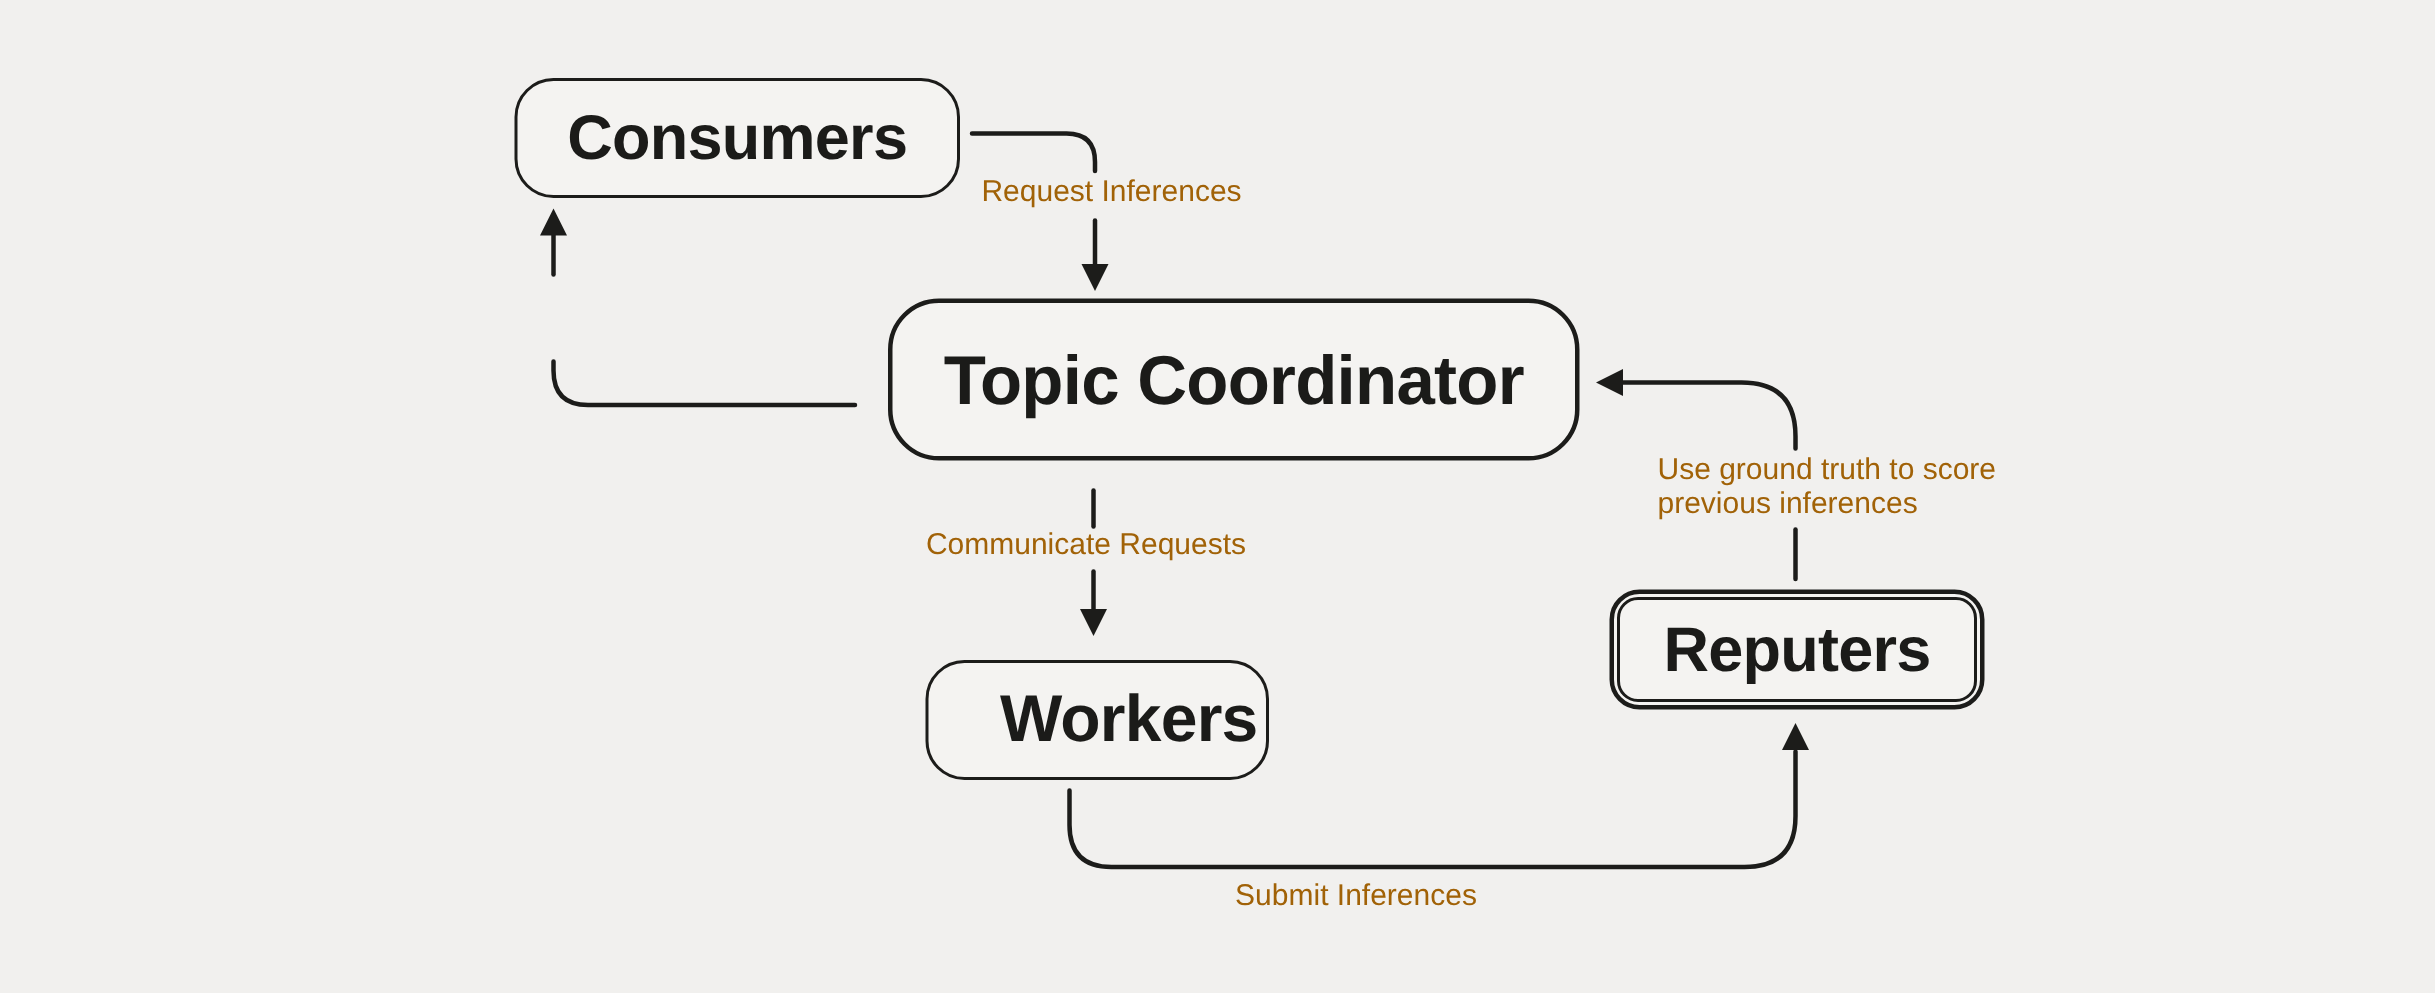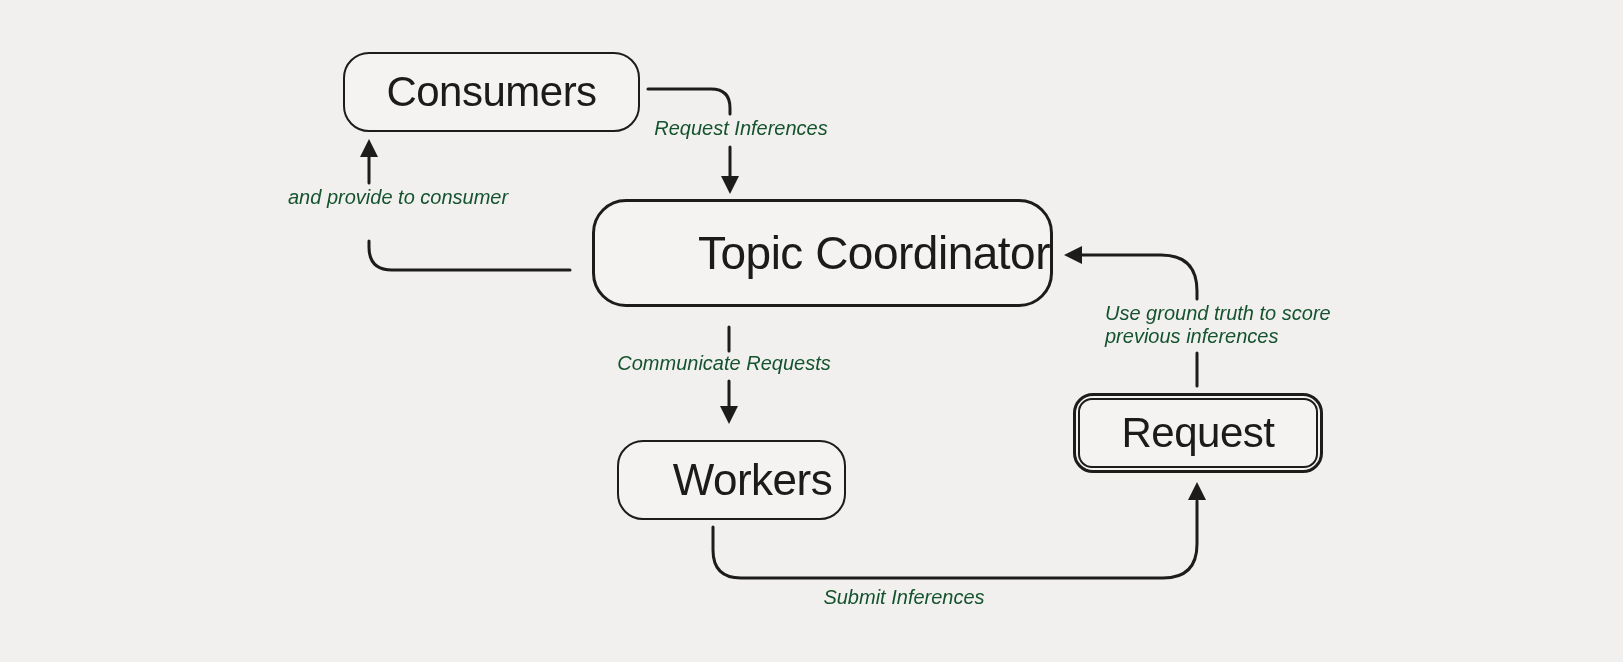--- a/index.html
+++ b/index.html
@@ -33,38 +33,37 @@
     stroke: none;
   }
   .node {
     position: absolute;
     display: flex;
     align-items: center;
     justify-content: center;
     background: #f4f3f1;
     border: 2px solid #1c1c1a;
     box-sizing: border-box;
-    font-weight: normal;
+    font-weight: bold;
     letter-spacing: -0.5px;
     color: #1b1b19;
     white-space: nowrap;
   }
   .node-consumers {
     left: 343px; top: 52px;
     width: 297px; height: 80px;
     border-radius: 26px;
     font-size: 42px;
   }
   .node-topic {
     left: 592px; top: 199px;
     width: 461px; height: 108px;
     border-radius: 34px;
     border-width: 3px;
     font-size: 46px;
-    justify-content: flex-end;
   }
   .node-workers {
     left: 617px; top: 440px;
     width: 229px; height: 80px;
     border-radius: 26px;
     font-size: 44px;
     padding-left: 42px;
   }
   .node-reputers {
     left: 1073px; top: 393px;
@@ -78,23 +77,22 @@
     left: 2px; right: 2px; top: 2px; bottom: 2px;
     border: 2px solid #1c1c1a;
     border-radius: 14px;
     pointer-events: none;
   }
   .edge-label {
     position: absolute;
     font-size: 20px;
     font-weight: 500;
     line-height: 23px;
-    color: #14532d;
+    color: #a16207;
     white-space: nowrap;
-    font-style: italic;
   }
   .edge-label.centered {
     transform: translateX(-50%);
   }
   .lbl-request      { left: 741px;  top: 117px; }
   .lbl-use-scores   { left: 288px;  top: 186px; }
   .lbl-communicate  { left: 724px;  top: 352px; }
   .lbl-ground-truth { left: 1105px; top: 302px; }
   .lbl-submit       { left: 904px;  top: 586px; }
 </style>
@@ -142,27 +140,26 @@
   <div class="node node-topic">
     <span>Topic Coordinator</span>
   </div>
 
   <div class="node node-workers">
     <span>Workers</span>
   </div>
 
   <div class="node node-reputers">
     <span class="inner-frame"></span>
-    <span>Request</span>
+    <span>Reputers</span>
   </div>
 
   <div class="edge-label centered lbl-request">Request Inferences</div>
 
   <div class="edge-label lbl-use-scores">
-    <div>and provide to consumer</div>
   </div>
 
   <div class="edge-label lbl-ground-truth">
     <div>Use ground truth to score</div>
     <div>previous inferences</div>
   </div>
 
   <div class="edge-label centered lbl-communicate">Communicate Requests</div>
 
   <div class="edge-label centered lbl-submit">Submit Inferences</div>

